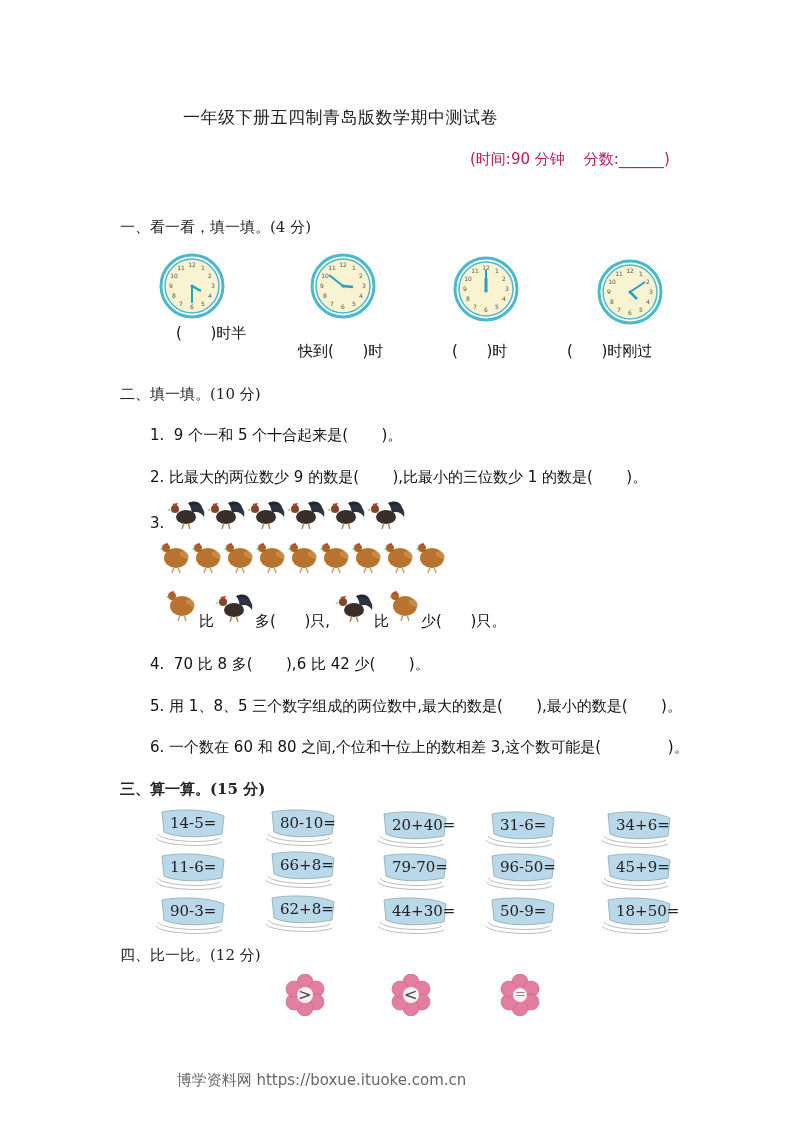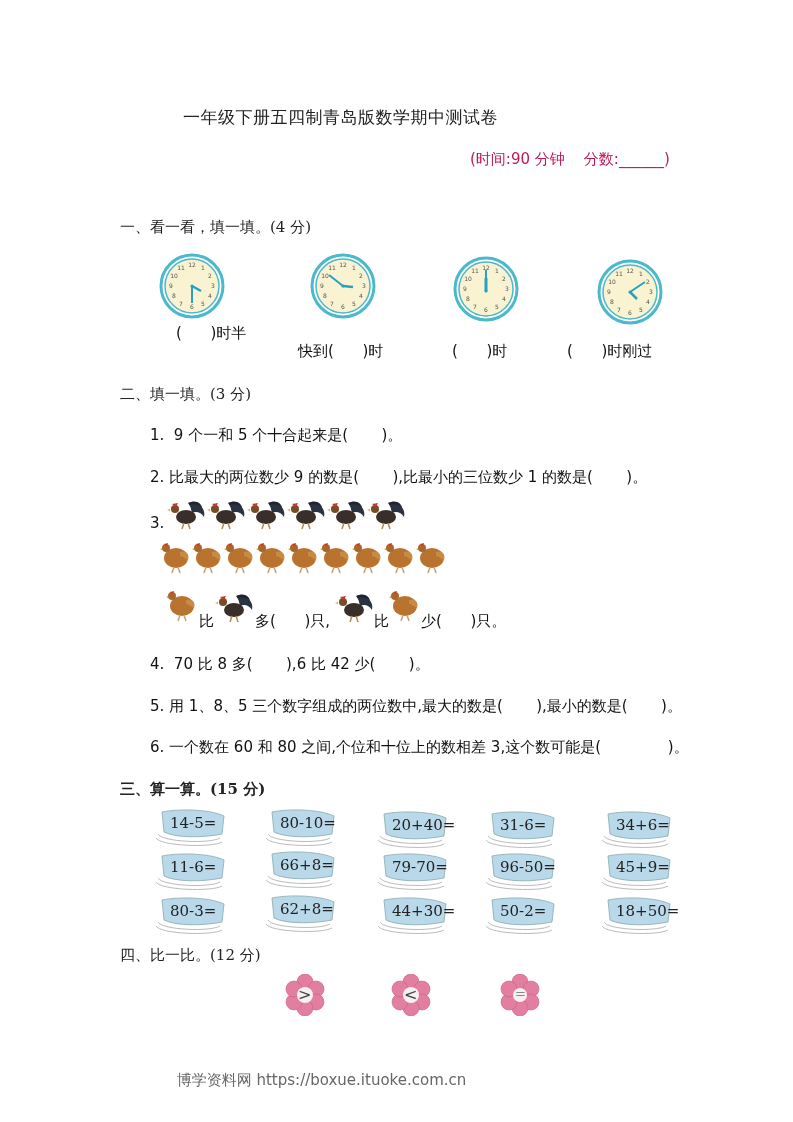--- a/index.html
+++ b/index.html
@@ -117,21 +117,21 @@
     <line x1="33" y1="33" x2="40" y2="40" stroke="#2aa0c0" stroke-width="2.5"></line>
     <circle cx="33" cy="33" r="1.6" fill="#2aa0c0"></circle>
   </svg>
 </div>
 
 <div class="abs clab" style="left:151px; top:324px;margin-left:25px;">(      )时半</div>
 <div class="abs clab" style="left:298px; top:342px;">快到(      )时</div>
 <div class="abs clab" style="left:452px; top:342px;">(      )时</div>
 <div class="abs clab" style="left:567px; top:342px;">(      )时刚过</div>
 
-<div class="abs sec" style="top:385px;">二、填一填。(3 分)</div>
+<div class="abs sec" style="top:385px;">二、填一填。(10 分)</div>
 <div class="abs q" style="top:426px;">1.  9 个一和 5 个十合起来是(       )。</div>
 <div class="abs q" style="top:468px;">2. 比最大的两位数少 9 的数是(       ),比最小的三位数少 1 的数是(       )。</div>
 
 <div class="abs q" style="top:514px;">3.</div>
 
 <div class="abs row" style="left:166px; top:497px;">
   <svg width="240" height="34" viewBox="0 0 240 34">
     <defs>
       <g id="rooster">
         <path d="M22 6 C30 2 38 6 36 16 C34 12 30 10 26 12 Z" fill="#1f2430"></path>
@@ -281,42 +281,42 @@
         <path d="M10 4 C30 0 60 2 72 8 L70 26 C50 30 24 30 12 24 Z" fill="#b9d8ea" stroke="#8aa" stroke-width="0.8"></path>
       </svg>
     <span class="calc-label">45+9=</span>
   </div>
 
   <div class="abs" style="left:0; top:88px;">
     <svg class="calc" viewBox="0 0 76 44">
         <path d="M4 30 C8 38 60 40 70 34 M6 26 C10 34 58 36 68 30" stroke="#bbb" fill="none"></path>
         <path d="M10 4 C30 0 60 2 72 8 L70 26 C50 30 24 30 12 24 Z" fill="#b9d8ea" stroke="#8aa" stroke-width="0.8"></path>
       </svg>
-    <span class="calc-label">80-3=</span>
+    <span class="calc-label">90-3=</span>
   </div>
   <div class="abs" style="left:110px; top:86px;">
     <svg class="calc" viewBox="0 0 76 44">
         <path d="M4 30 C8 38 60 40 70 34 M6 26 C10 34 58 36 68 30" stroke="#bbb" fill="none"></path>
         <path d="M10 4 C30 0 60 2 72 8 L70 26 C50 30 24 30 12 24 Z" fill="#b9d8ea" stroke="#8aa" stroke-width="0.8"></path>
       </svg>
     <span class="calc-label">62+8=</span>
   </div>
   <div class="abs" style="left:222px; top:88px;">
     <svg class="calc" viewBox="0 0 76 44">
         <path d="M4 30 C8 38 60 40 70 34 M6 26 C10 34 58 36 68 30" stroke="#bbb" fill="none"></path>
         <path d="M10 4 C30 0 60 2 72 8 L70 26 C50 30 24 30 12 24 Z" fill="#b9d8ea" stroke="#8aa" stroke-width="0.8"></path>
       </svg>
     <span class="calc-label">44+30=</span>
   </div>
   <div class="abs" style="left:330px; top:88px;">
     <svg class="calc" viewBox="0 0 76 44">
         <path d="M4 30 C8 38 60 40 70 34 M6 26 C10 34 58 36 68 30" stroke="#bbb" fill="none"></path>
         <path d="M10 4 C30 0 60 2 72 8 L70 26 C50 30 24 30 12 24 Z" fill="#b9d8ea" stroke="#8aa" stroke-width="0.8"></path>
       </svg>
-    <span class="calc-label">50-2=</span>
+    <span class="calc-label">50-9=</span>
   </div>
   <div class="abs" style="left:446px; top:88px;">
     <svg class="calc" viewBox="0 0 76 44">
         <path d="M4 30 C8 38 60 40 70 34 M6 26 C10 34 58 36 68 30" stroke="#bbb" fill="none"></path>
         <path d="M10 4 C30 0 60 2 72 8 L70 26 C50 30 24 30 12 24 Z" fill="#b9d8ea" stroke="#8aa" stroke-width="0.8"></path>
       </svg>
     <span class="calc-label">18+50=</span>
   </div>
 </div>
 

